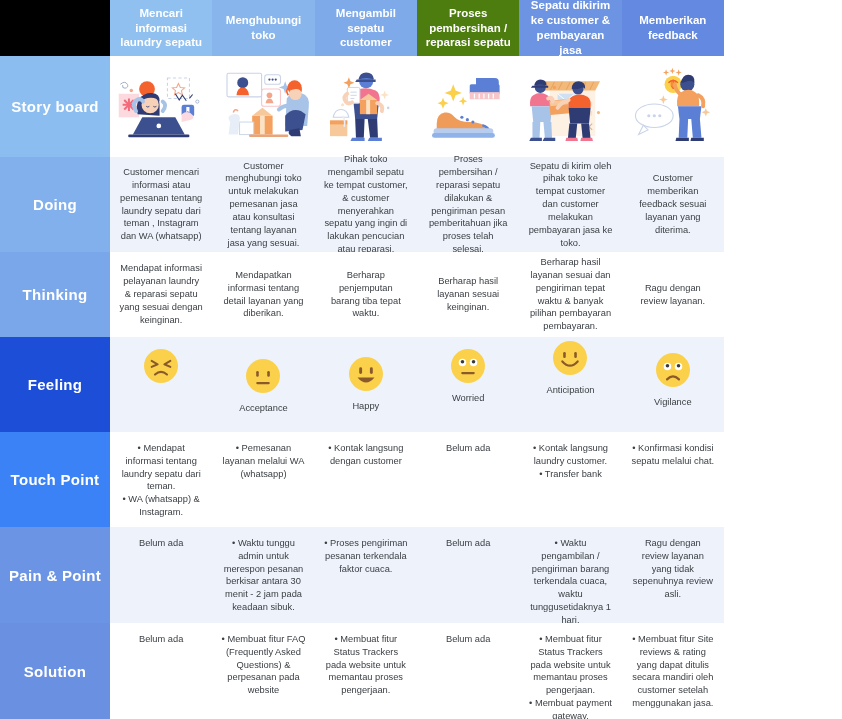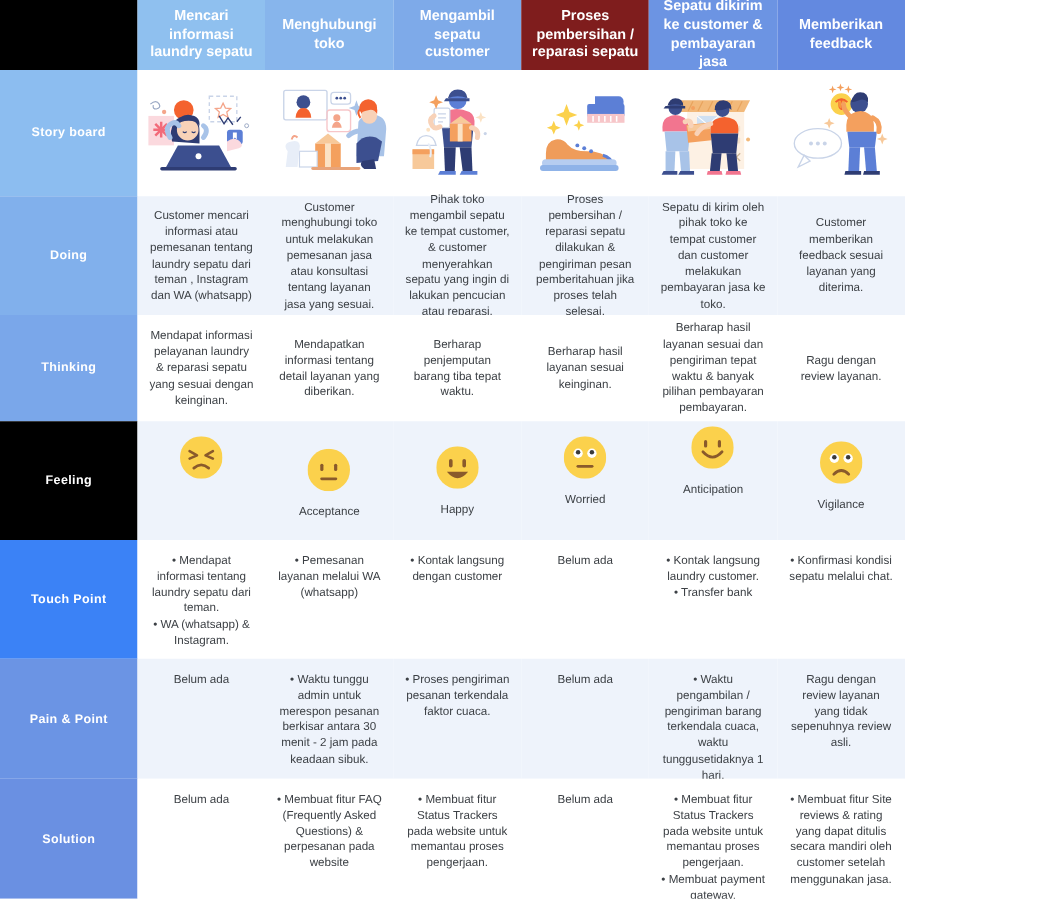--- a/index.html
+++ b/index.html
@@ -21,34 +21,34 @@
 
   
   .stage-head {
     display: flex; align-items: center; justify-content: center;
     padding: 4px 6px; text-align: center;
     color: #ffffff; font-weight: bold; font-size: 11.5px; line-height: 1.3;
   }
   .sh0 { background: #8fc0ef; }
   .sh1 { background: #87b5ec; }
   .sh2 { background: #7eaae9; }
-  .sh3 { background: #7f1d1d; }
+  .sh3 { background: #4d7c0f; }
   .sh4 { background: #6c94e3; }
   .sh5 { background: #6389e0; }
 
   
   .row-label {
     display: flex; align-items: center; justify-content: center;
-    color: #ffffff; font-weight: bold; font-size: 10px;
+    color: #ffffff; font-weight: bold; font-size: 15px;
     letter-spacing: .3px; text-align: center;
   }
   .rl0 { background: #8cbdf0; }
   .rl1 { background: #81b0ec; }
   .rl2 { background: #7aa7ea; }
-  .rl3 { background: #000000; text-align: center; }
+  .rl3 { background: #1d4ed8; text-align: center; }
   .rl4 { background: #3b82f6; }
   .rl5 { background: #6b94e4; }
   .rl6 { background: #6a90e2; }
 
   
   .cell {
     display: flex; flex-direction: column;
     align-items: center; justify-content: flex-start;
     padding: 10px 9px 6px 9px;
     text-align: center;

